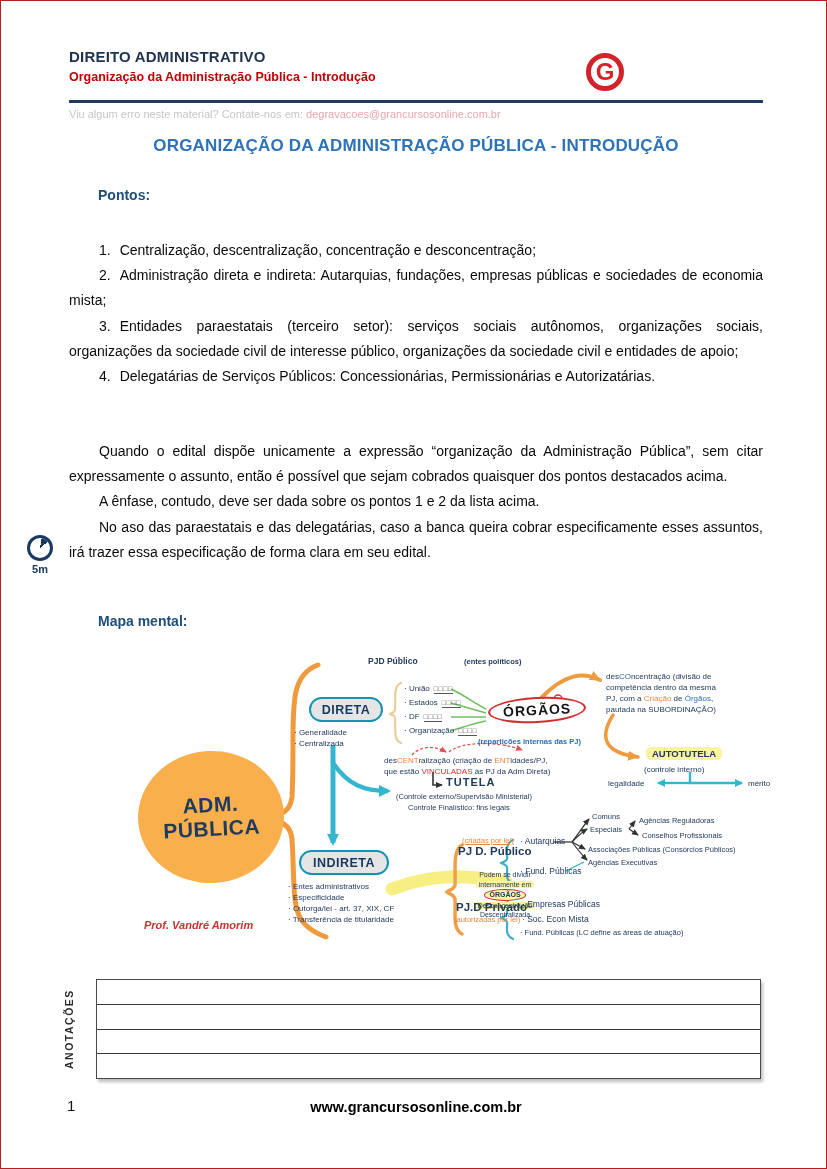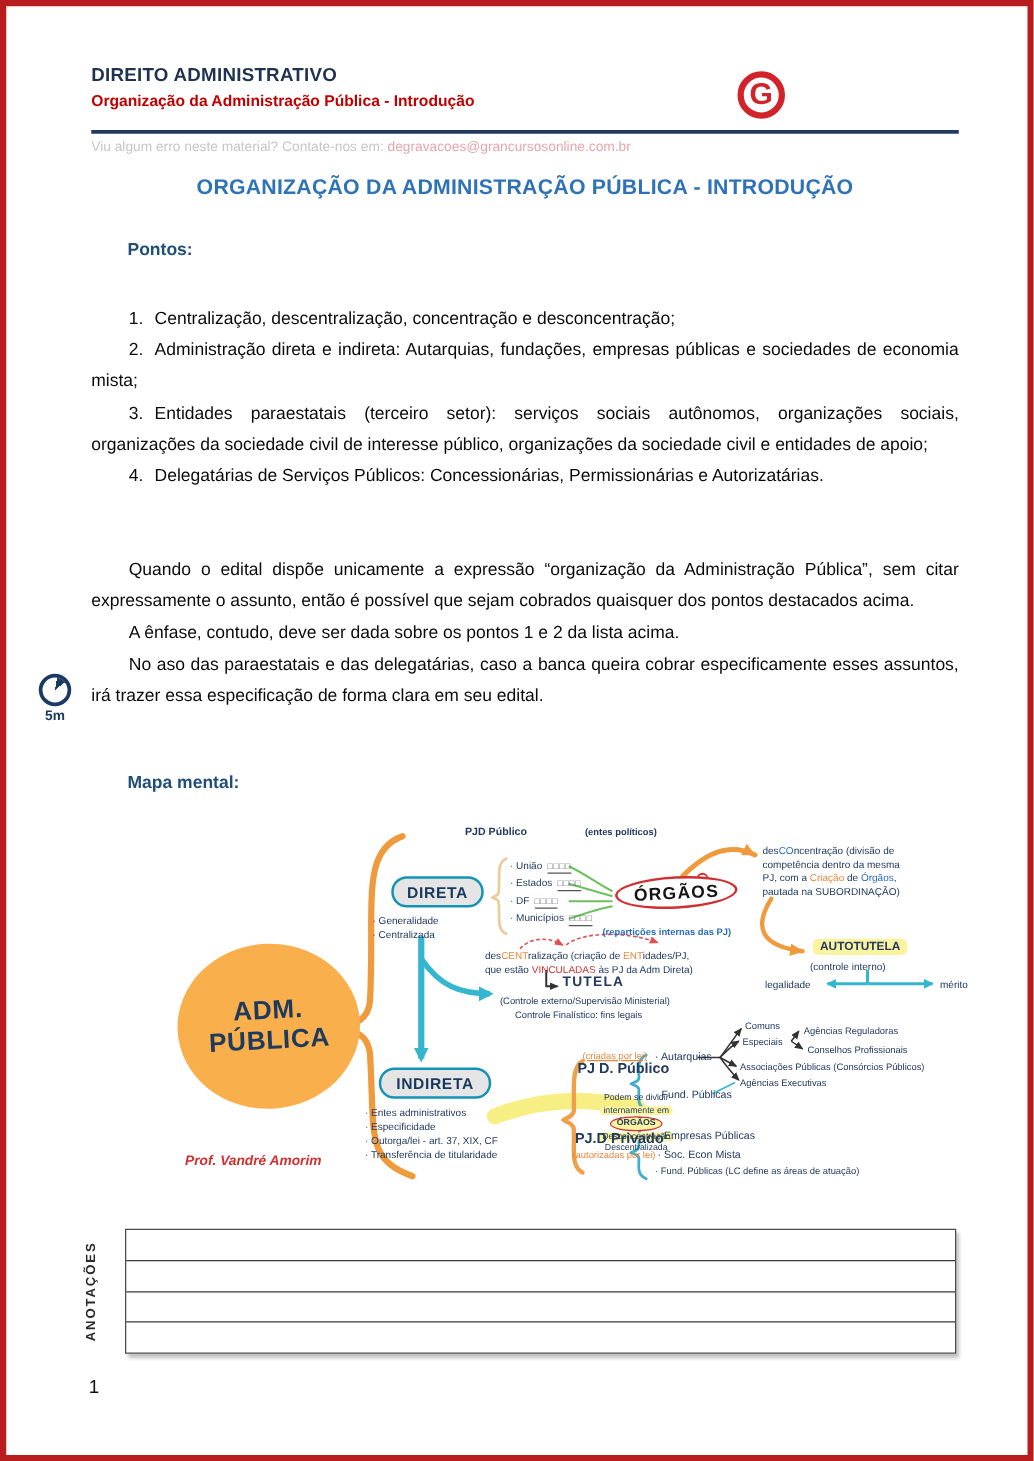--- a/index.html
+++ b/index.html
@@ -1,19 +1,19 @@
 <!DOCTYPE html>
 <html><head>
 <meta charset="utf-8">
 <style>
   * { margin:0; padding:0; box-sizing:border-box; }
   html,body { background:#e8e8e8; }
   .page {
     position:relative; width:827px; height:1169px; background:#ffffff;
-    border:5px solid #b91c1c; margin:0 auto; overflow:hidden;
+    border:1px solid #b91c1c; margin:0 auto; overflow:hidden;
     font-family:"Liberation Sans","DejaVu Sans",sans-serif; color:#000;
   }
   
   .course-title { position:absolute; left:68px; top:47px; font-size:15px; font-weight:800; color:#1f3250; letter-spacing:.2px; }
   .lesson-title { position:absolute; left:68px; top:69px; font-size:12.5px; font-weight:700; color:#c00000; }
   .logo { position:absolute; left:585px; top:52px; display:flex; align-items:flex-start; }
   .logo-circle { width:38px; height:38px; border:5px solid #d2232a; border-radius:50%;
     display:flex; align-items:center; justify-content:center; flex:0 0 auto; }
   .logo-g { font-size:24px; font-weight:900; color:#d2232a; line-height:1; }
   .logo-text { margin-left:-4px; margin-top:-2px; }
@@ -206,21 +206,21 @@
     </div>
 
     <div class="mm-text" style="left:272px;top:4px;font-weight:700;">
       <span>PJD Público</span>
       <span class="mm-header-note">(entes políticos)</span>
     </div>
     <div class="mm-text mm-small" style="left:308px;top:31px;line-height:14px;">
       <div><span class="bullet">União</span><span class="buildings"></span></div>
       <div><span class="bullet">Estados</span><span class="buildings"></span></div>
       <div><span class="bullet">DF</span><span class="buildings"></span></div>
-      <div><span class="bullet">Municípios</span><span class="buildings"></span></div>
+      <div><span class="bullet">Organização</span><span class="buildings"></span></div>
     </div>
 
     <div class="orgaos">ÓRGÃOS</div>
     <div class="mm-text mm-tiny mm-blue" style="left:382px;top:86px;font-weight:700;">(repartições internas das PJ)</div>
 
     <div class="mm-text mm-small" style="left:510px;top:20px;white-space:normal;width:172px;">
       <div><span>des</span><span class="mm-blue">CO</span><span>ncentração (divisão de</span></div>
       <div>competência dentro da mesma</div>
       <div><span>PJ, com a </span><span class="mm-orange">Criação</span><span> de </span><span class="mm-blue">Órgãos</span><span>,</span></div>
       <div><span>pautada na </span><span>SUBORDINAÇÃO)</span></div>
@@ -278,14 +278,15 @@
 
   <div class="annot-label">ANOTAÇÕES</div>
   <div class="annot-table">
     <div class="annot-row"></div>
     <div class="annot-row"></div>
     <div class="annot-row"></div>
     <div class="annot-row"></div>
   </div>
 
   <div class="footer-page">1</div>
+  <div class="footer-site"><a href="#">www.grancursosonline.com.br</a></div>
 
 </div>
 
 </body></html>

